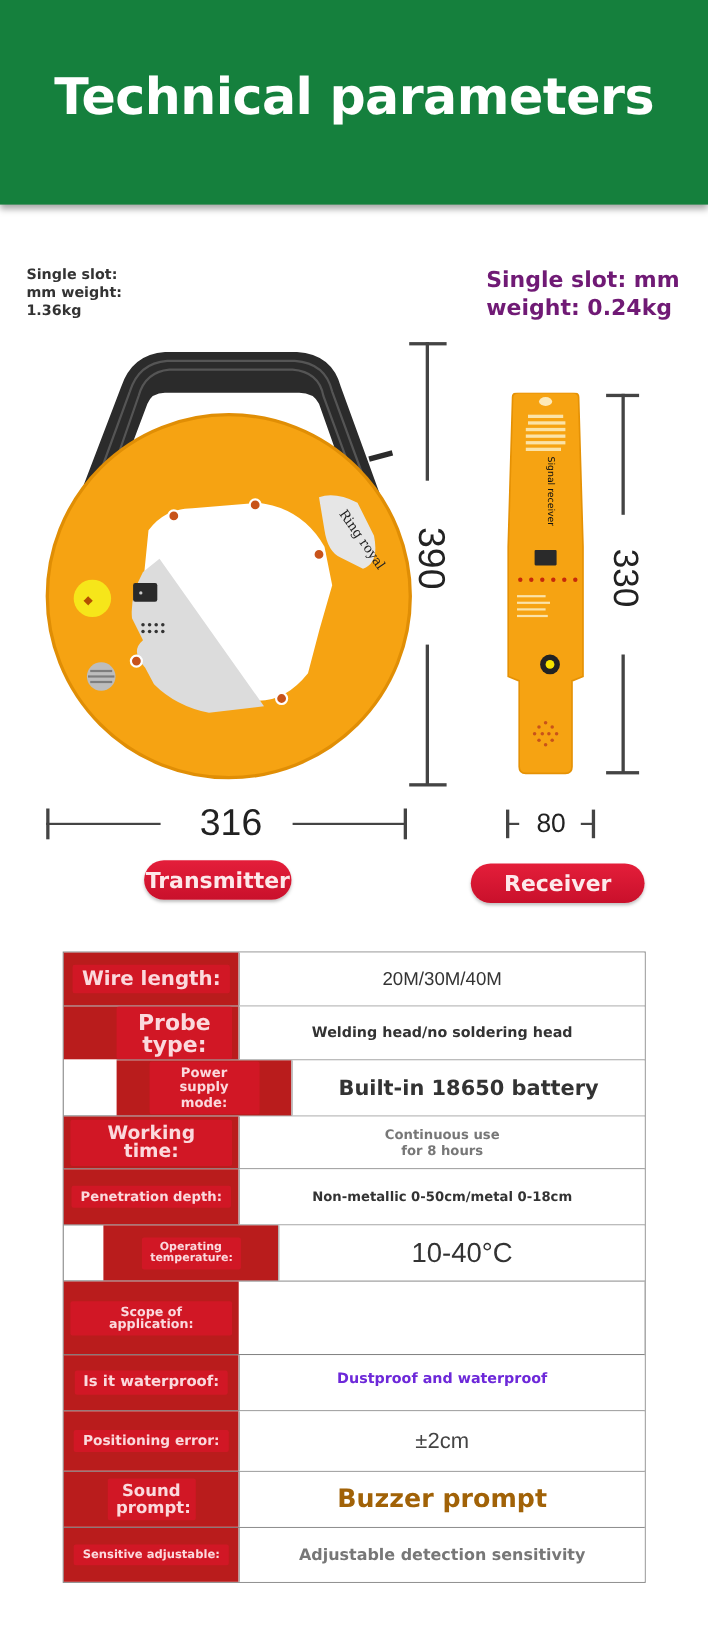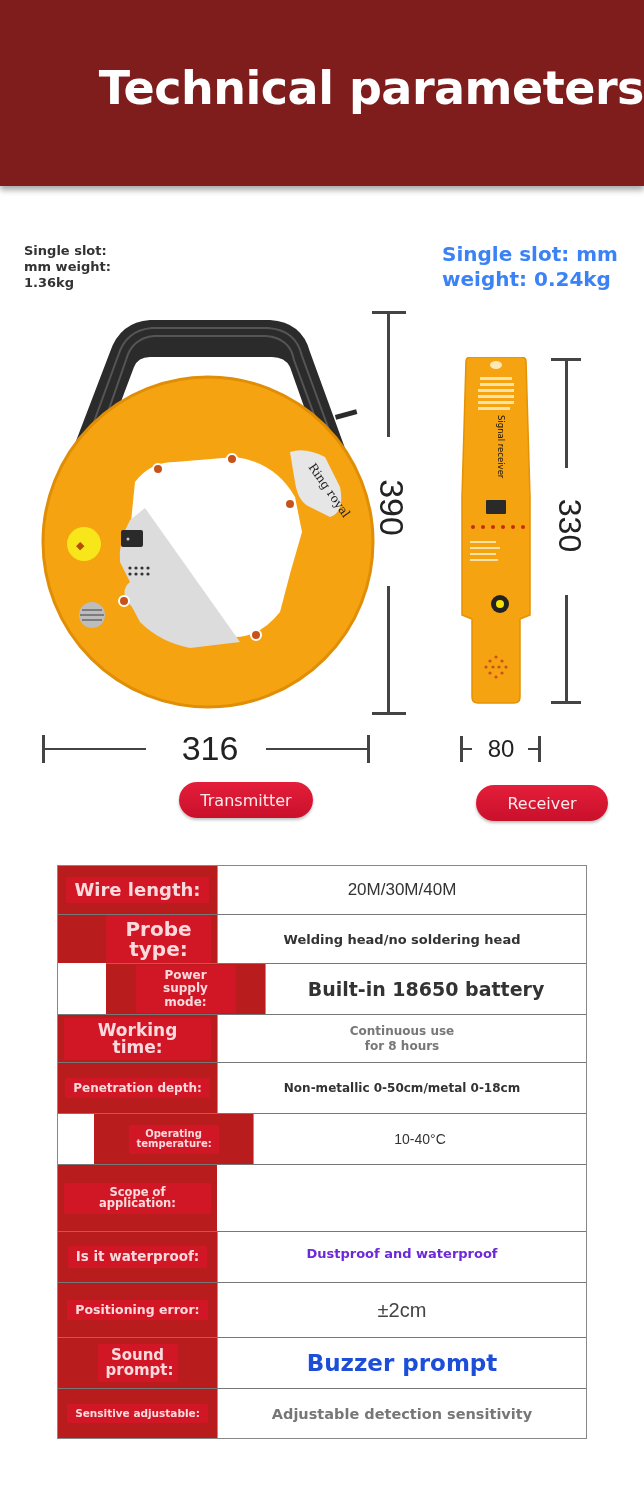--- a/index.html
+++ b/index.html
@@ -1,48 +1,47 @@
 <!DOCTYPE html>
 <html><head>
 <meta charset="utf-8">
 <style>
   * { box-sizing: border-box; margin: 0; padding: 0; }
   html, body { width: 644px; height: 1500px; background: #ffffff; overflow: hidden; }
   body { position: relative; font-family: "DejaVu Sans", sans-serif; color: #333; }
 
   .header {
     position: absolute; left: 0; top: 0; width: 644px; height: 186px;
-    background: #7f1d1d;
+    background: #15803d;
     box-shadow: 0 4px 6px rgba(0,0,0,0.35);
-    display: flex; align-items: center; justify-content: flex-end;
+    display: flex; align-items: center; justify-content: center;
   }
   .header h1 {
     color: #ffffff; font-family: "DejaVu Sans", sans-serif; font-weight: bold;
     font-size: 46px; letter-spacing: -0.5px; margin-top: -10px;
   }
 
   .weight-left {
     position: absolute; left: 24px; top: 243px; width: 110px;
     font-size: 13px; font-weight: bold; line-height: 16px; color: #333;
   }
   .weight-right {
     position: absolute; left: 442px; top: 242px; width: 200px;
-    font-size: 20px; font-weight: bold; line-height: 25px; color: #3b82f6;
+    font-size: 20px; font-weight: bold; line-height: 25px; color: #701a75;
   }
 
   .dim-line { position: absolute; background: #444; }
   .dim-text { position: absolute; font-family: "Liberation Sans", sans-serif; color: #222; }
 
   .pill {
     position: absolute; height: 36px; border-radius: 18px;
     background: linear-gradient(#e41e3a, #c9102b);
-    color: #fde8ea; font-weight: normal; font-size: 16px;
+    color: #fde8ea; font-weight: bold; font-size: 20px;
     display: flex; align-items: center; justify-content: center;
     box-shadow: 0 2px 3px rgba(0,0,0,0.25);
-    margin-left: 48px;
   }
 
   .table {
     position: absolute; left: 57px; top: 865px; width: 530px;
     border: 1px solid #888;
   }
   .row { display: flex; border-top: 1px solid #777; }
   .row:first-child { border-top: none; }
   .cell-label {
     width: 159px; background: #b91c1c; color: #fbd9dd;
@@ -184,21 +183,21 @@
 <div class="dim-line" style="left:367px; top:735px; width:3px; height:28px;"></div>
 <div class="dim-text" style="left:170px; top:729px; font-size:34px; width:80px; text-align:center;">316</div>
 
 <div class="dim-line" style="left:460px; top:736px; width:3px; height:26px;"></div>
 <div class="dim-line" style="left:460px; top:748px; width:12px; height:2px;"></div>
 <div class="dim-line" style="left:528px; top:748px; width:12px; height:2px;"></div>
 <div class="dim-line" style="left:538px; top:736px; width:3px; height:26px;"></div>
 <div class="dim-text" style="left:476px; top:735px; font-size:24px; width:50px; text-align:center;">80</div>
 
 <div class="pill" style="left:131px; top:782px; width:134px;">Transmitter</div>
-<div class="pill" style="left:428px; top:785px; width:132px;">Receiver</div>
+<div class="pill" style="left:428px; top:785px; width:158px;">Receiver</div>
 
 <div class="table">
   <div class="row" style="height:48px;">
     <div class="cell-label" style="font-size:18px;">
         <span>Wire length:</span>
       </div>
     <div class="cell-value" style="font-family:'Liberation Sans',sans-serif; font-size:17px; color:#333;">20M/30M/40M</div>
   </div>
   <div class="row" style="height:49px;">
     <div class="cell-label" style="font-size:20px;padding-left:48px;">
@@ -221,21 +220,21 @@
   <div class="row" style="height:51px;">
     <div class="cell-label" style="font-size:12px;">
         <span>Penetration depth:</span>
       </div>
     <div class="cell-value" style="font-size:12px; font-weight:bold; color:#333;">Non-metallic 0-50cm/metal 0-18cm</div>
   </div>
   <div class="row" style="height:51px;padding-left:36px;">
     <div class="cell-label" style="font-size:10px;">
         <span style="width:90px; line-height:1.05;">Operating temperature:</span>
       </div>
-    <div class="cell-value" style="font-family:'Liberation Sans',sans-serif; font-size:14px; color:#333;text-align:center;">10-40°C</div>
+    <div class="cell-value" style="font-family:'Liberation Sans',sans-serif; font-size:25px; color:#333;text-align:center;">10-40°C</div>
   </div>
   <div class="row" style="height:67px;">
     <div class="cell-label" style="font-size:11.5px;">
         <span>Scope of application:</span>
       </div>
   </div>
   <div class="row" style="height:51px;">
     <div class="cell-label" style="font-size:13.5px;">
         <span>Is it waterproof:</span>
       </div>
@@ -244,21 +243,21 @@
   <div class="row" style="height:55px;">
     <div class="cell-label" style="font-size:12.5px;">
         <span>Positioning error:</span>
       </div>
     <div class="cell-value" style="font-family:'Liberation Sans',sans-serif; font-size:20px; color:#444;">±2cm</div>
   </div>
   <div class="row" style="height:51px;">
     <div class="cell-label" style="font-size:15px;">
         <span style="width:80px; line-height:1.0;">Sound prompt:</span>
       </div>
-    <div class="cell-value" style="font-size:23px; font-weight:bold; color:#1d4ed8;">Buzzer prompt</div>
+    <div class="cell-value" style="font-size:23px; font-weight:bold; color:#a16207;">Buzzer prompt</div>
   </div>
   <div class="row" style="height:50px;">
     <div class="cell-label" style="font-size:10.5px;">
         <span>Sensitive adjustable:</span>
       </div>
     <div class="cell-value" style="font-size:14.5px; font-weight:bold; color:#777;">Adjustable detection sensitivity</div>
   </div>
 </div>
 
 </body></html>

